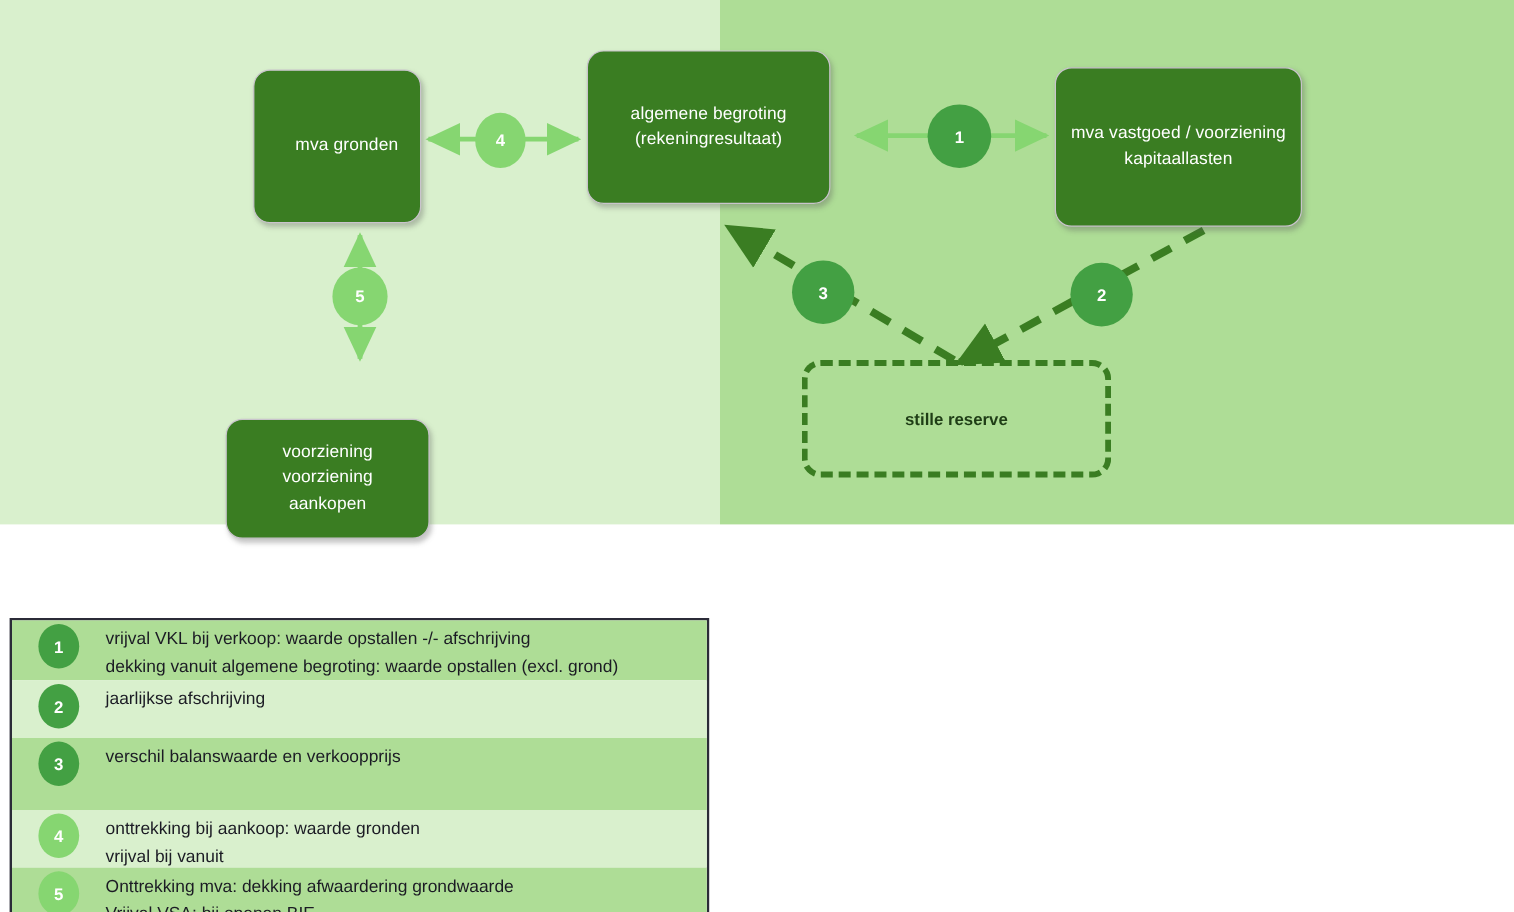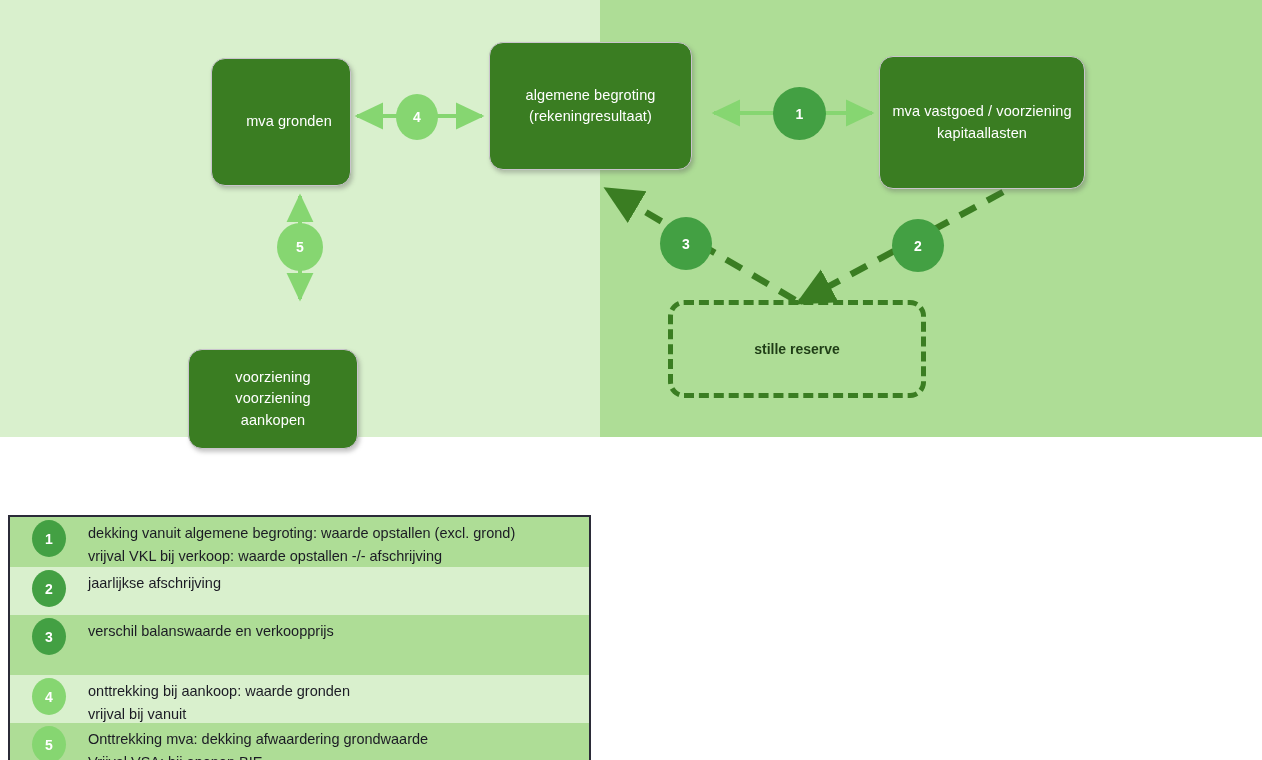--- a/index.html
+++ b/index.html
@@ -237,22 +237,22 @@
 
 <div id="legend">
 
   <div class="legend-row shade-dark" id="legend-row-1">
     <div class="legend-badge-cell">
       <div class="legend-badge badge-dark">
         <span>1</span>
       </div>
     </div>
     <div class="legend-text-cell">
+      <div>vrijval VKL bij verkoop: waarde opstallen -/- afschrijving</div>
       <div>dekking vanuit algemene begroting: waarde opstallen (excl. grond)</div>
-      <div>vrijval VKL bij verkoop: waarde opstallen -/- afschrijving</div>
     </div>
   </div>
 
   <div class="legend-row shade-light" id="legend-row-2">
     <div class="legend-badge-cell">
       <div class="legend-badge badge-dark">
         <span>2</span>
       </div>
     </div>
     <div class="legend-text-cell">

